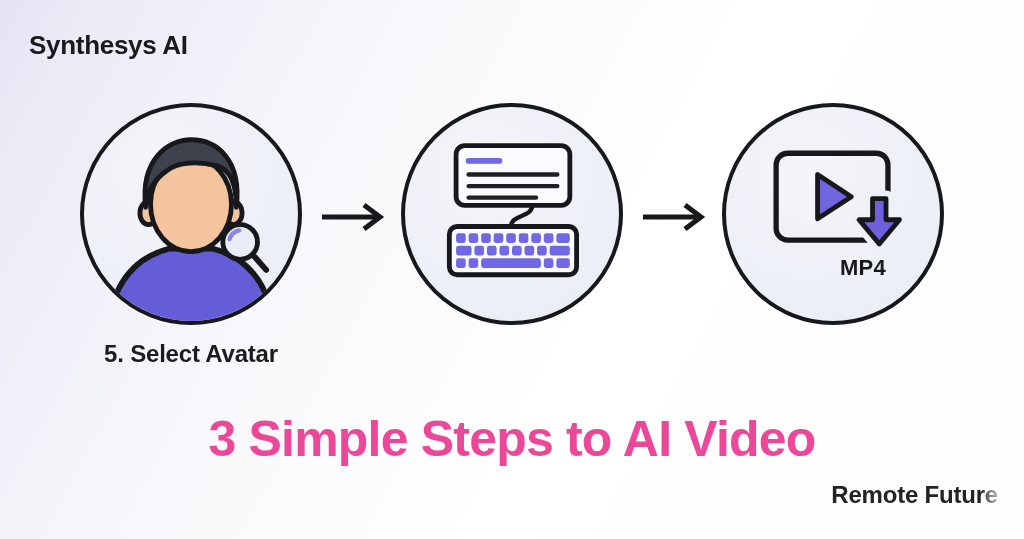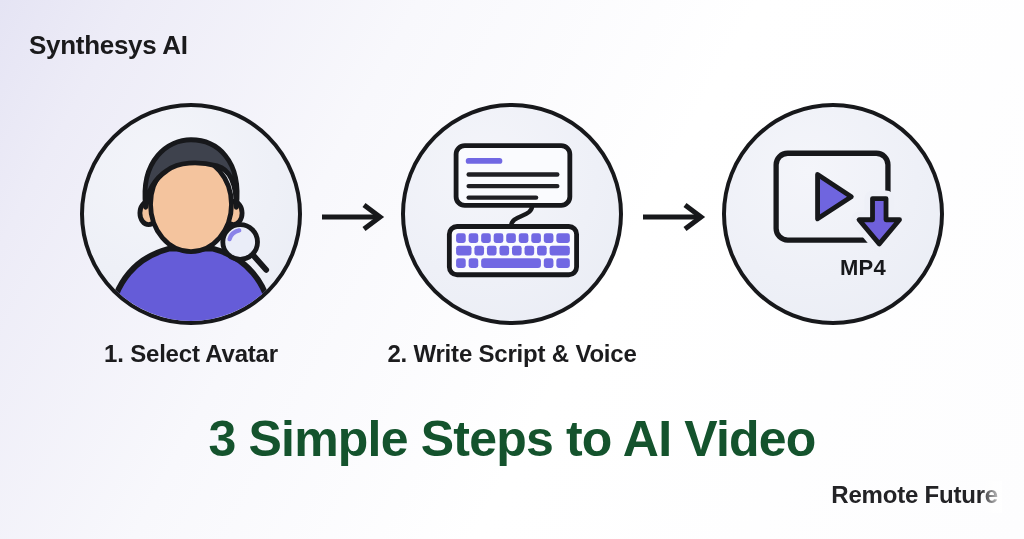--- a/index.html
+++ b/index.html
@@ -35,21 +35,21 @@
   .arrow-col { width:91px; display:flex; justify-content:center; margin-top:97px; }
 
   .mp4-badge {
     position:absolute; left:0; top:148px; width:100%;
     text-align:center; padding-left:60px;
     font-size:22px; font-weight:bold; color:#17181b; letter-spacing:0.3px;
   }
 
   .title {
     position:absolute; top:410px; left:0; width:1024px; text-align:center;
-    font-size:50px; font-weight:bold; letter-spacing:-0.8px; color:#14532d;
+    font-size:50px; font-weight:bold; letter-spacing:-0.8px; color:#ec4899;
   }
 
   .credit {
     position:absolute; top:481px; right:26px;
     font-size:24px; font-weight:bold; color:#232326; letter-spacing:-0.2px;
   }
   .credit-fade {
     position:absolute; top:0; right:-4px; width:22px; height:32px;
     background:linear-gradient(90deg, rgba(255,255,255,0), rgba(255,255,255,0.85));
     pointer-events:none;
@@ -76,21 +76,21 @@
         <ellipse cx="111" cy="101" rx="42" ry="49" fill="#F4C49E" stroke="#17181B" stroke-width="5"></ellipse>
 
         <path d="M64,104 C58,54 88,34 111,34 C137,34 164,54 158,104
                  C158,76 149,64 138,61 C118,56 98,57 86,66 C74,74 66,86 64,104 Z" fill="#3E424D" stroke="#17181B" stroke-width="5" stroke-linejoin="round"></path>
 
         <line x1="174" y1="152" x2="189" y2="169" stroke="#17181B" stroke-width="6" stroke-linecap="round"></line>
         <circle cx="162" cy="140" r="18" fill="#E9ECF8" fill-opacity="0.96" stroke="#17181B" stroke-width="5"></circle>
         <path d="M151,137 A 13 13 0 0 1 161,128" fill="none" stroke="#8A83E8" stroke-width="4.5" stroke-linecap="round"></path>
       </svg>
     </div>
-    <div class="step-label">1. Select Avatar</div>
+    <div class="step-label">5. Select Avatar</div>
   </div>
 
   <div class="arrow-col">
     <svg width="66" height="34" viewBox="0 0 66 34">
       <line x1="3" y1="17" x2="58" y2="17" stroke="#17181B" stroke-width="5"></line>
       <polyline points="45,5 61,17 45,29" fill="none" stroke="#17181B" stroke-width="5" stroke-linejoin="miter"></polyline>
     </svg>
   </div>
 
   <div class="step">
@@ -128,21 +128,20 @@
           <rect x="150" y="144" width="21" height="10" rx="2.5"></rect>
 
           <rect x="53" y="157" width="10" height="10" rx="2.5"></rect>
             <rect x="66" y="157" width="10" height="10" rx="2.5"></rect>
           <rect x="79" y="157" width="62" height="10" rx="3"></rect>
           <rect x="144" y="157" width="10" height="10" rx="2.5"></rect>
             <rect x="157" y="157" width="14" height="10" rx="2.5"></rect>
         </g>
       </svg>
     </div>
-    <div class="step-label">2. Write Script &amp; Voice</div>
   </div>
 
   <div class="arrow-col">
     <svg width="66" height="34" viewBox="0 0 66 34">
       <line x1="3" y1="17" x2="58" y2="17" stroke="#17181B" stroke-width="5"></line>
       <polyline points="45,5 61,17 45,29" fill="none" stroke="#17181B" stroke-width="5" stroke-linejoin="miter"></polyline>
     </svg>
   </div>
 
   <div class="step">

